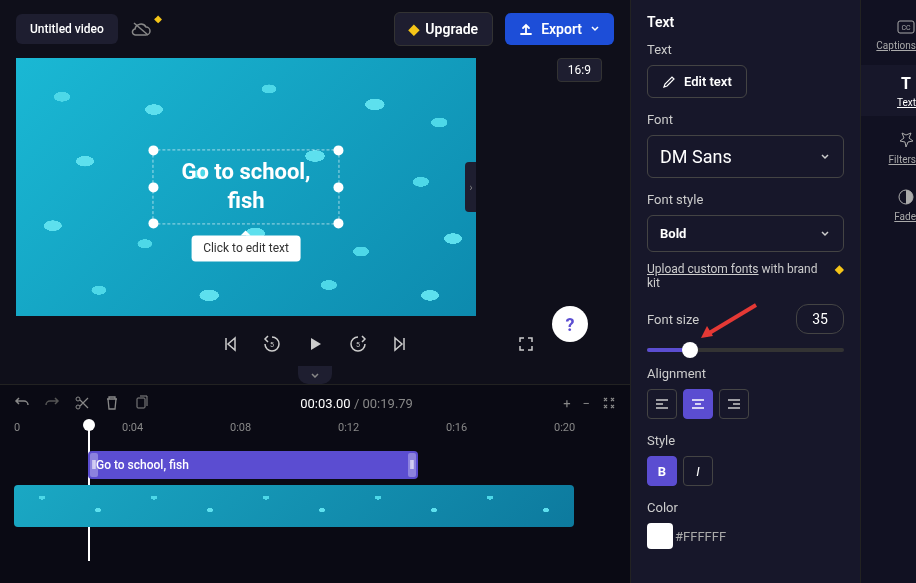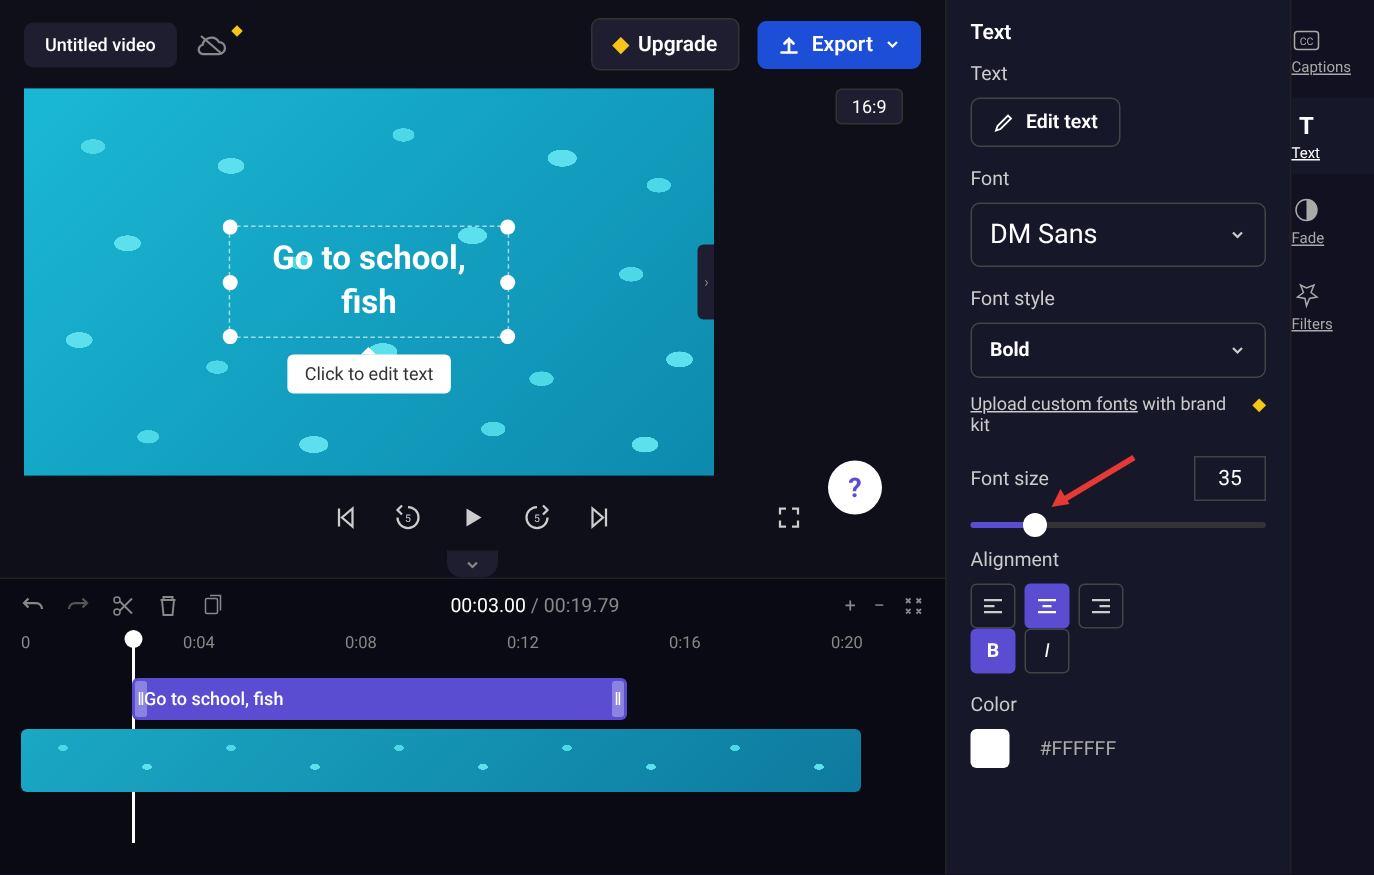--- a/index.html
+++ b/index.html
@@ -81,33 +81,33 @@
 .panel-label { font-size:13px; color:#ccc; margin-bottom:8px; margin-top:14px; }
 .panel-label:first-of-type { margin-top:0; }
 .edit-text-btn { display:flex; align-items:center; gap:8px; border:1px solid #444; padding:8px 14px; border-radius:6px; font-weight:600; cursor:pointer; width:fit-content; }
 .select { display:flex; align-items:center; justify-content:space-between; border:1px solid #444; padding:10px 12px; border-radius:6px; cursor:pointer; }
 .select.font { font-size:18px; }
 .select.style { font-weight:700; }
 .upload-link { font-size:12px; color:#ccc; margin-top:10px; display:flex; align-items:flex-start; gap:6px; }
 .upload-link .u { text-decoration:underline; cursor:pointer; }
 .upload-link .d { color:#f5c518; margin-left:auto; }
 .size-row { display:flex; align-items:center; justify-content:space-between; }
-.size-input { border:1px solid #444; background:transparent; color:#fff; padding:6px 0; border-radius:0; width:48px; text-align:center; font-size:14px; }
+.size-input { border:1px solid #444; background:transparent; color:#fff; padding:6px 0; border-radius:12px; width:48px; text-align:center; font-size:14px; }
 .slider { position:relative; height:4px; background:#333; border-radius:2px; margin-top:14px; }
 .slider-fill { position:absolute; left:0; top:0; bottom:0; width:22%; background:#5b4dd1; border-radius:2px; }
 .slider-thumb { position:absolute; left:22%; top:50%; transform:translate(-50%,-50%); width:16px; height:16px; background:#fff; border-radius:50%; cursor:pointer; }
 .arrow-annot { position:absolute; right:116px; top:320px; pointer-events:none; }
 .btn-row { display:flex; gap:6px; }
 .sq-btn { width:30px; height:30px; border:1px solid #444; border-radius:4px; display:flex; align-items:center; justify-content:center; cursor:pointer; font-size:13px; }
 .sq-btn.active { background:#5b4dd1; border-color:#5b4dd1; }
-.color-row { display:flex; align-items:center; gap:20px; margin-top:8px; }
+.color-row { display:flex; align-items:center; gap:2px; margin-top:8px; }
 .swatch { width:26px; height:26px; background:#fff; border-radius:4px; cursor:pointer; }
 .hex { color:#aaa; font-size:13px; }
 .sidebar { width:56px; background:#111122; border-left:1px solid #222; display:flex; flex-direction:column; align-items:center; padding-top:10px; gap:6px; }
-.side-item { display:flex; flex-direction:column; align-items:flex-start; gap:4px; padding:8px 0; width:100%; cursor:pointer; color:#aaa; }
+.side-item { display:flex; flex-direction:column; align-items:flex-end; gap:4px; padding:8px 0; width:100%; cursor:pointer; color:#aaa; }
 .side-item.active { color:#fff; background:#17172a; }
 .side-item .lbl { font-size:10px;text-decoration:underline; }
 svg { display:block; }
 </style>
 </head>
 <body>
 
 <div class="app">
   <div class="main">
     <div class="topbar">
@@ -309,20 +309,21 @@
           <svg width="14" height="12" viewBox="0 0 14 12">
             <path d="M1 2h12M4 6h6M1 10h12" stroke="#fff" stroke-width="1.5"></path>
           </svg>
         </div>
       <div class="sq-btn">
           <svg width="14" height="12" viewBox="0 0 14 12">
             <path d="M1 2h12M6 6h7M1 10h12" stroke="#ccc" stroke-width="1.5"></path>
           </svg>
         </div>
     </div>
+    <div class="panel-label">Style</div>
     <div class="btn-row">
       <div class="sq-btn active" style="font-weight:700">B</div>
       <div class="sq-btn" style="font-style:italic">I</div>
     </div>
     <div class="panel-label">Color</div>
     <div class="color-row">
       <div class="swatch"></div>
       <span class="hex">#FFFFFF</span>
     </div>
   </div>
@@ -336,25 +337,25 @@
       <span class="lbl">Captions</span>
     </div>
     <div class="side-item active">
       <svg width="20" height="20" viewBox="0 0 20 20">
           <text x="10" y="16" font-size="16" fill="#fff" text-anchor="middle" font-weight="700">T</text>
         </svg>
       <span class="lbl">Text</span>
     </div>
     <div class="side-item">
       <svg width="20" height="20" viewBox="0 0 20 20">
+          <path d="M6 3l2 5-4 3 5 1 1 5 2-5 5-1-4-3 2-5-5 2z" stroke="#aaa" fill="none" stroke-width="1"></path>
+        </svg>
+      <span class="lbl">Filters</span>
+    </div>
+    <div class="side-item">
+      <svg width="20" height="20" viewBox="0 0 20 20">
           <circle cx="10" cy="10" r="7" stroke="#aaa" fill="none"></circle>
           <path d="M10 3a7 7 0 010 14z" fill="#aaa"></path>
         </svg>
       <span class="lbl">Fade</span>
     </div>
-    <div class="side-item">
-      <svg width="20" height="20" viewBox="0 0 20 20">
-          <path d="M6 3l2 5-4 3 5 1 1 5 2-5 5-1-4-3 2-5-5 2z" stroke="#aaa" fill="none" stroke-width="1"></path>
-        </svg>
-      <span class="lbl">Filters</span>
-    </div>
   </div>
 </div>
 
 </body></html>

